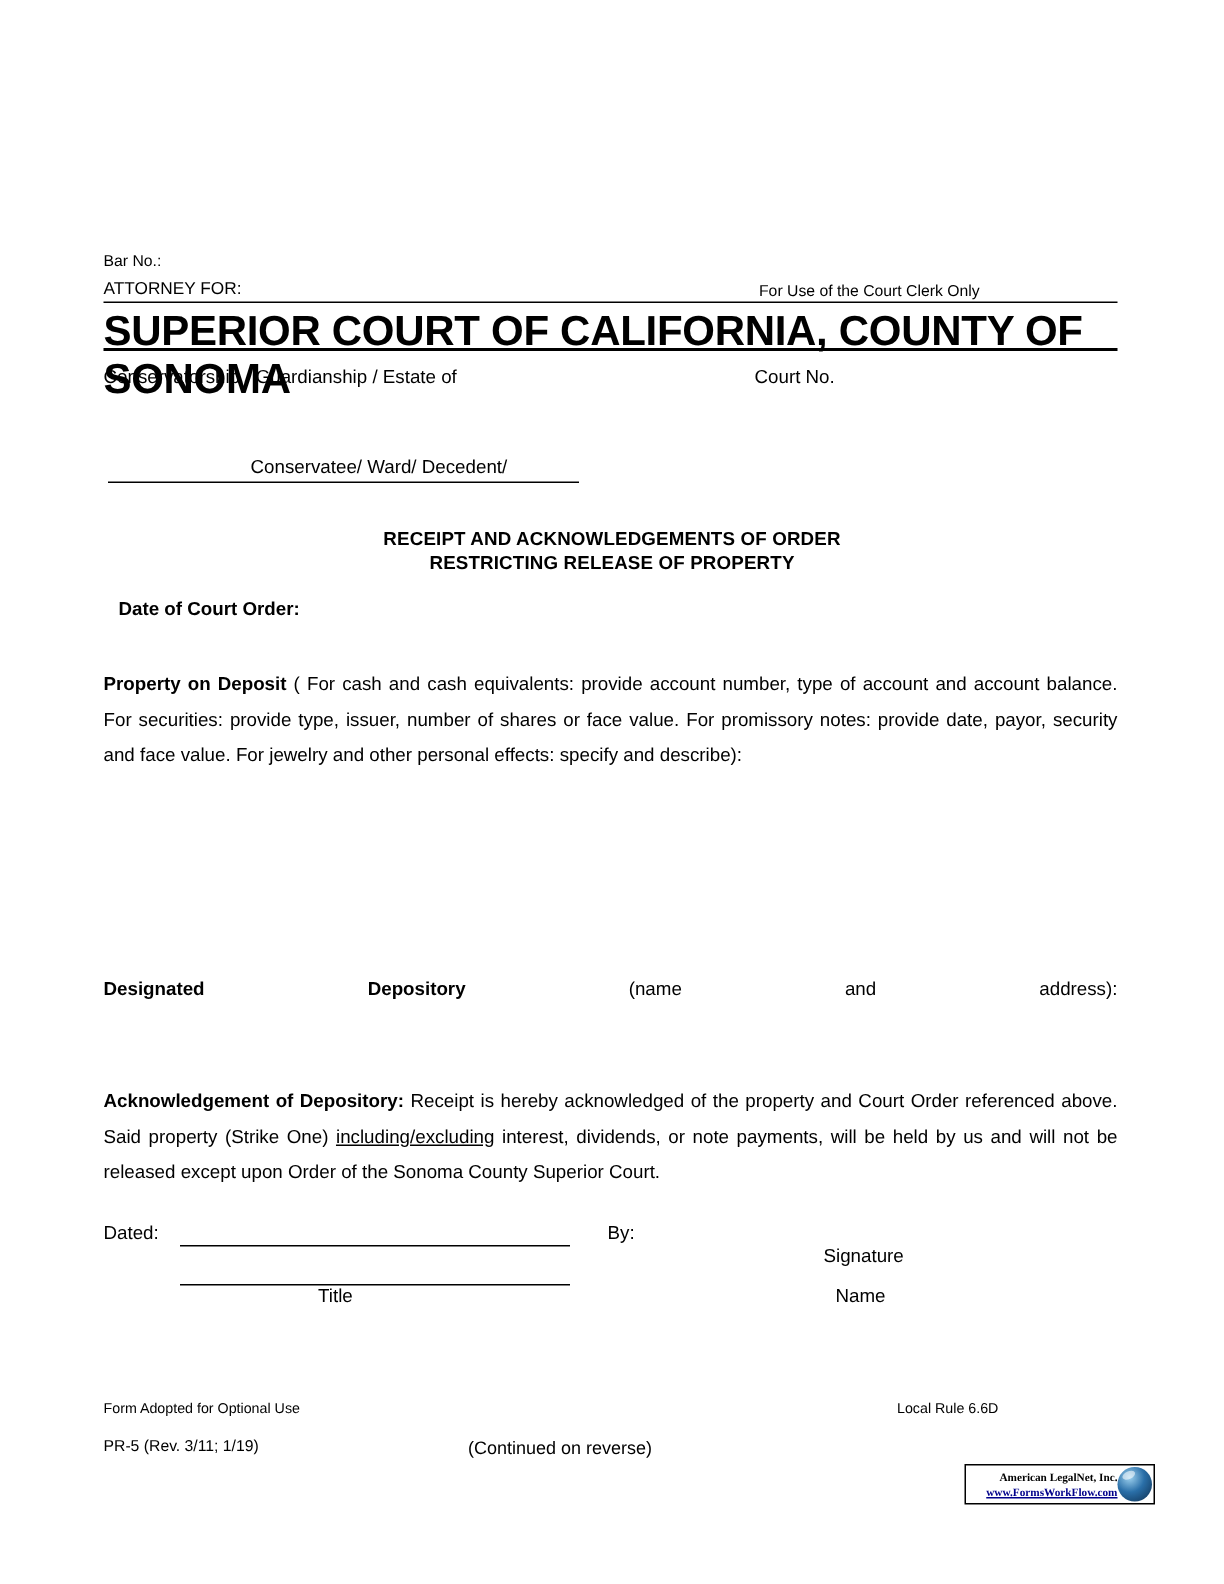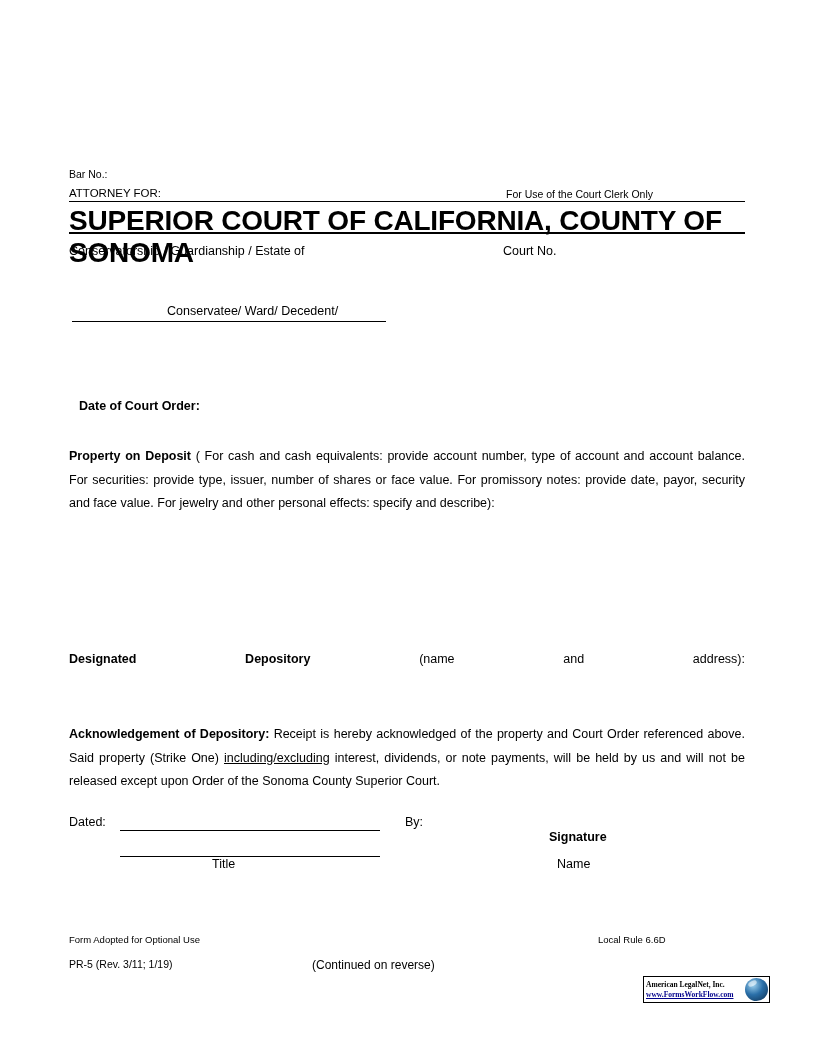--- a/index.html
+++ b/index.html
@@ -154,21 +154,20 @@
   }
   .by-label {
     left: 405px;
     top: 815px;
     font-size: 12.5px;
   }
   .signature-label {
     left: 549px;
     top: 830px;
     font-size: 12.5px;
-    font-weight: bold;
   }
   .rule-title {
     left: 120px;
     top: 856px;
     width: 260px;
     height: 1px;
     background: #000;
   }
   .title-label {
     left: 212px;
@@ -207,21 +206,21 @@
     top: 976px;
     width: 125px;
     height: 25px;
     border: 1px solid #000;
     background: #fff;
     display: flex;
     align-items: center;
   }
   .legalnet-text {
     flex: 1;
-    text-align: left;
+    text-align: right;
     font-family: "Liberation Serif", serif;
     font-size: 7.5px;
     font-weight: bold;
     line-height: 10px;
     padding-left: 2px;
   }
   .legalnet-url {
     color: #00008b;
     text-decoration: underline;
     display: block;
@@ -262,20 +261,24 @@
   <div class="abs court-title">SUPERIOR COURT OF CALIFORNIA, COUNTY OF SONOMA</div>
 
   <div class="abs rule-under-title"></div>
 
   <div class="abs estate-of">Conservatorship / Guardianship / Estate of</div>
   <div class="abs court-no">Court No.</div>
 
   <div class="abs conservatee">Conservatee/ Ward/ Decedent/</div>
   <div class="abs rule-conservatee"></div>
 
+  <div class="abs doc-title">
+    <div>RECEIPT AND ACKNOWLEDGEMENTS OF ORDER</div>
+    <div>RESTRICTING RELEASE OF PROPERTY</div>
+  </div>
 
   <div class="abs date-order">Date of Court Order:</div>
 
   <div class="abs deposit-block">
     <b>Property on Deposit</b><span> ( For cash and cash equivalents: provide account number, type of account and account balance. For securities: provide type, issuer, number of shares or face value. For promissory notes: provide date, payor, security and face value. For jewelry and other personal effects: specify and describe):</span>
   </div>
 
   <div class="abs designated">
     <span>Designated</span>
     <span>Depository</span>

